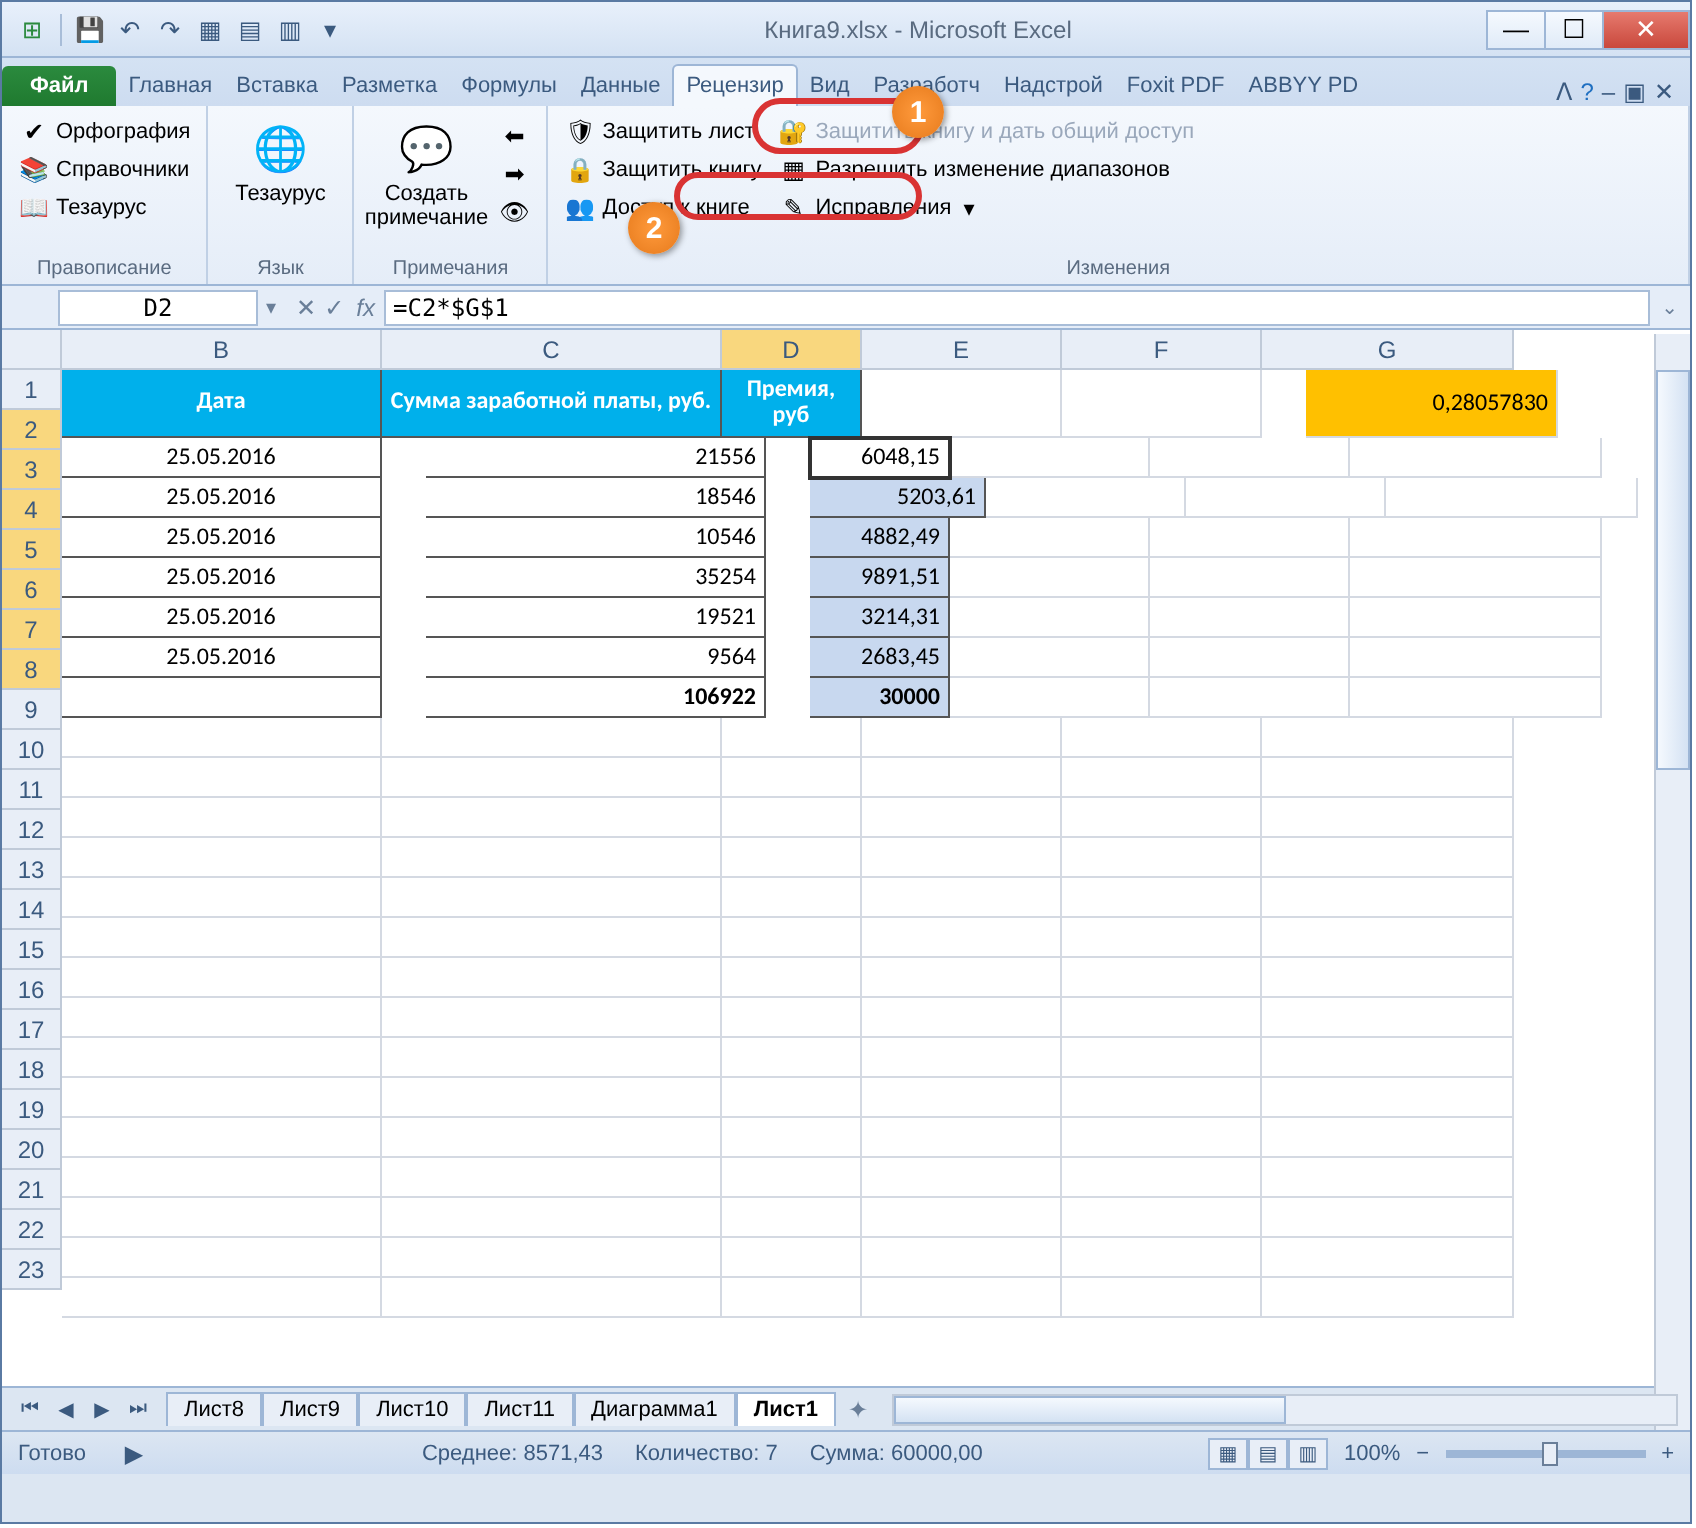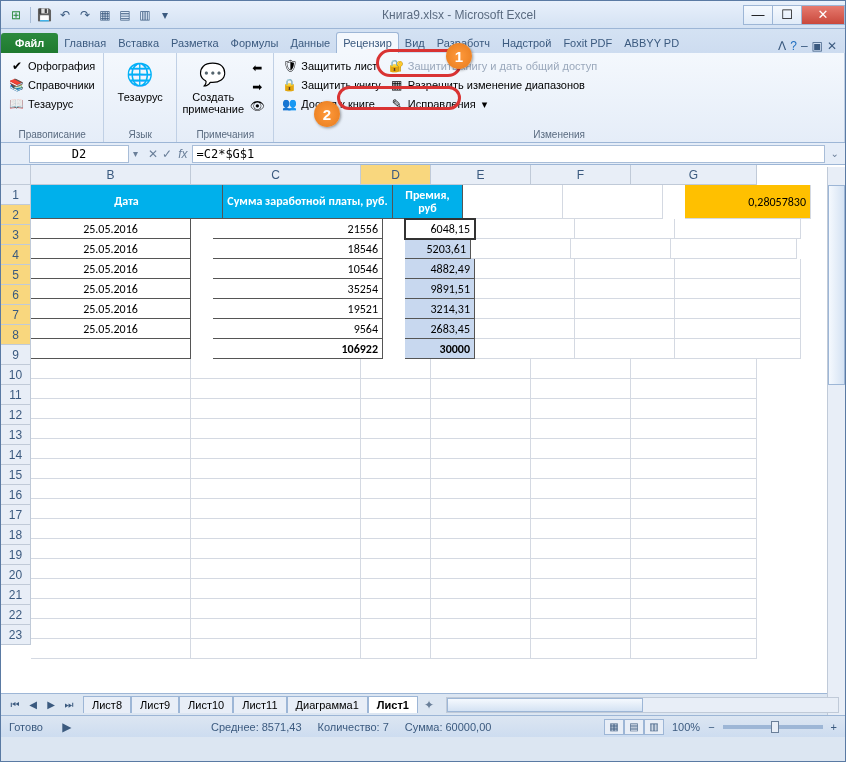--- a/index.html
+++ b/index.html
@@ -254,39 +254,39 @@
             <div class="rowhead">17</div>
             <div class="rowhead">18</div>
             <div class="rowhead">19</div>
             <div class="rowhead">20</div>
             <div class="rowhead">21</div>
             <div class="rowhead">22</div>
             <div class="rowhead">23</div>
           </div>
         <div class="cells" id="cells">
             <div class="row" style="height: 34px;">
-              <div class="cell hdr" style="width: 192px;">Дата</div>
+              <div class="cell hdr" style="width: 160px;">Дата</div>
               <div class="cell hdr" style="width: 170px;">Сумма заработной платы, руб.</div>
               <div class="cell hdr" style="width: 70px;">Премия, руб</div>
               <div class="cell" style="width: 100px;"></div>
               <div class="cell" style="width: 100px;"></div>
               <div class="cell gold num" style="width: 126px;">0,28057830</div>
             </div>
             <div class="row">
               <div class="cell data" style="width: 160px;">25.05.2016</div>
               <div class="cell data num" style="width: 170px;">21556</div>
               <div class="cell data num active" style="width: 70px;">6048,15</div>
               <div class="cell" style="width: 100px;"></div>
               <div class="cell" style="width: 100px;"></div>
               <div class="cell" style="width: 126px;"></div>
             </div>
             <div class="row">
               <div class="cell data" style="width: 160px;">25.05.2016</div>
               <div class="cell data num" style="width: 170px;">18546</div>
-              <div class="cell data num sel" style="width: 66px; padding-left: 32px;">5203,61</div>
+              <div class="cell data num sel" style="width: 88px; padding-left: 32px;">5203,61</div>
               <div class="cell" style="width: 100px;"></div>
               <div class="cell" style="width: 100px;"></div>
               <div class="cell" style="width: 126px;"></div>
             </div>
             <div class="row">
               <div class="cell data" style="width: 160px;">25.05.2016</div>
               <div class="cell data num" style="width: 170px;">10546</div>
               <div class="cell data num sel" style="width: 70px;">4882,49</div>
               <div class="cell" style="width: 100px;"></div>
               <div class="cell" style="width: 100px;"></div>

